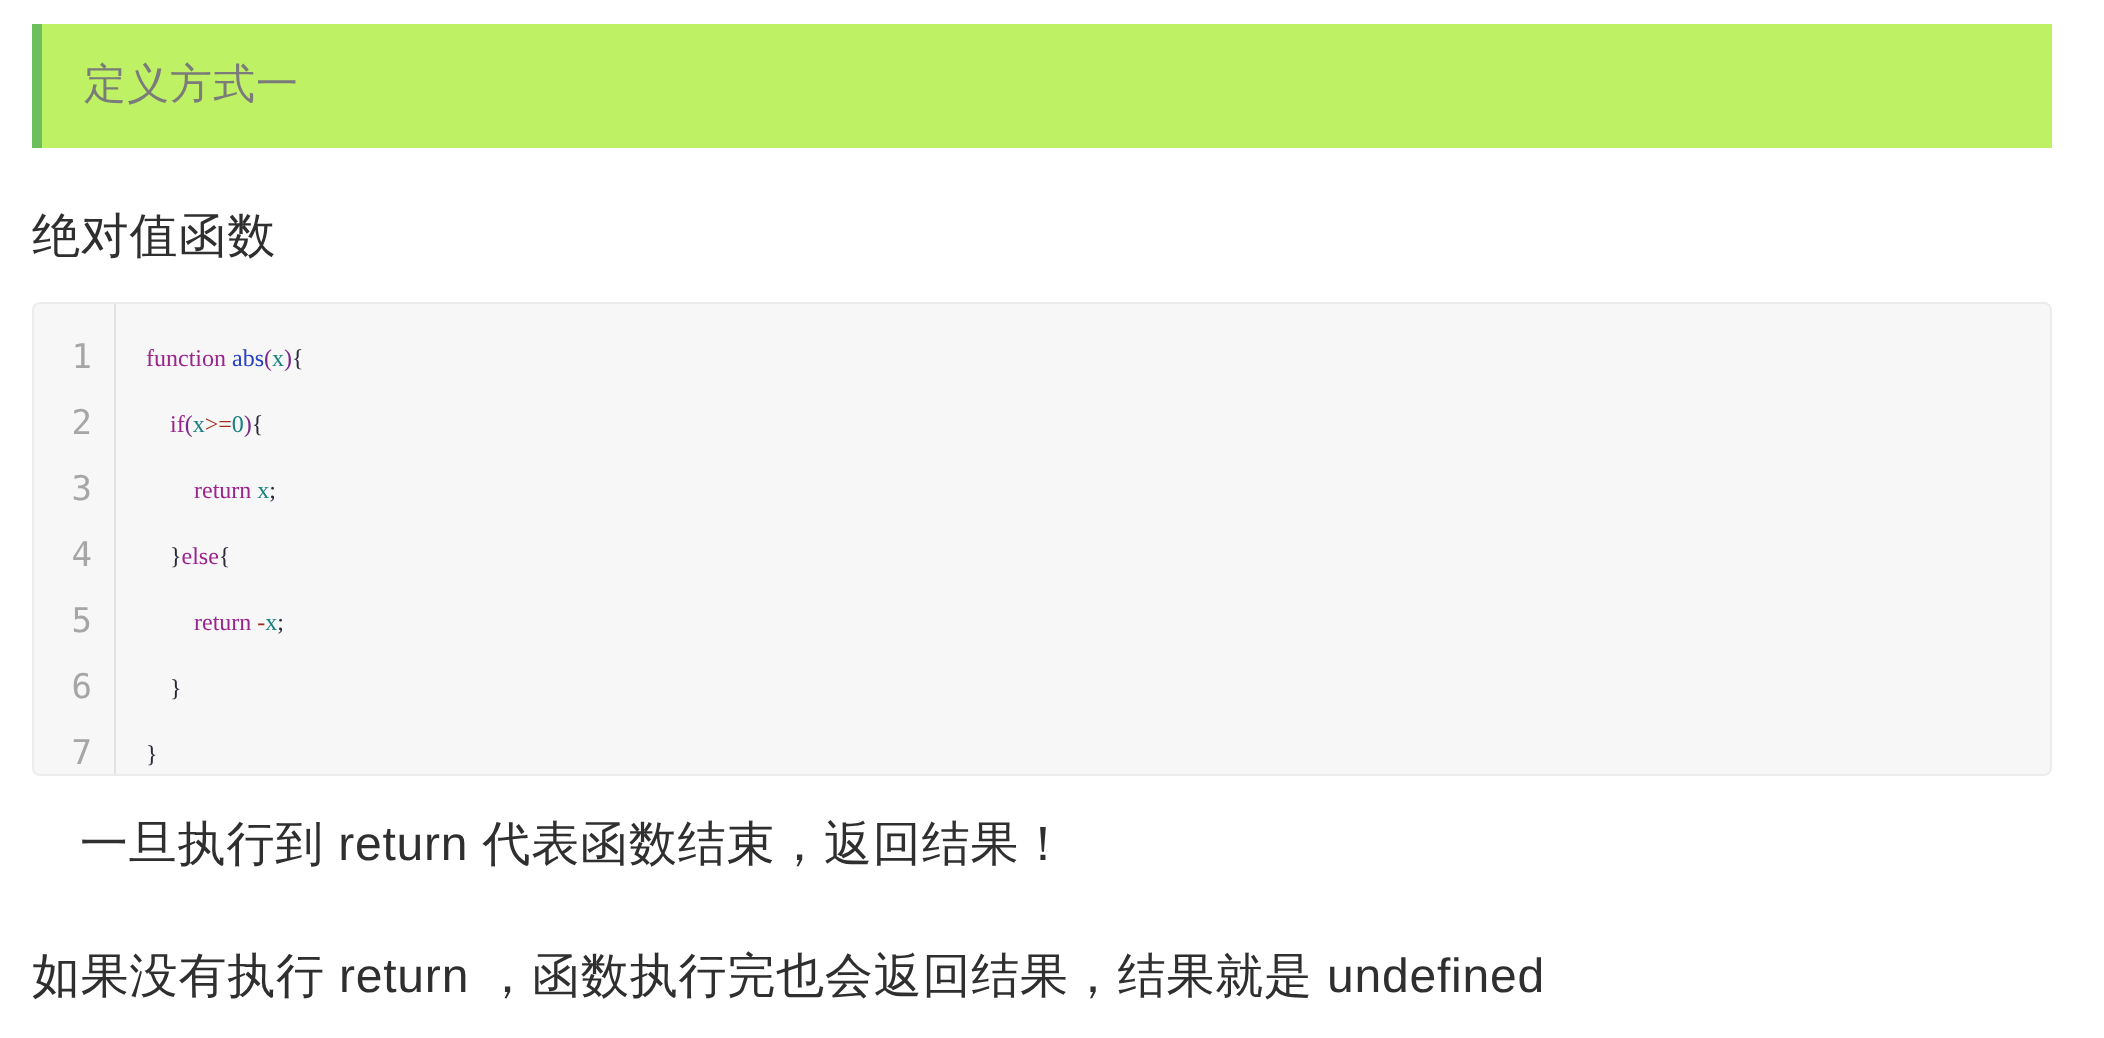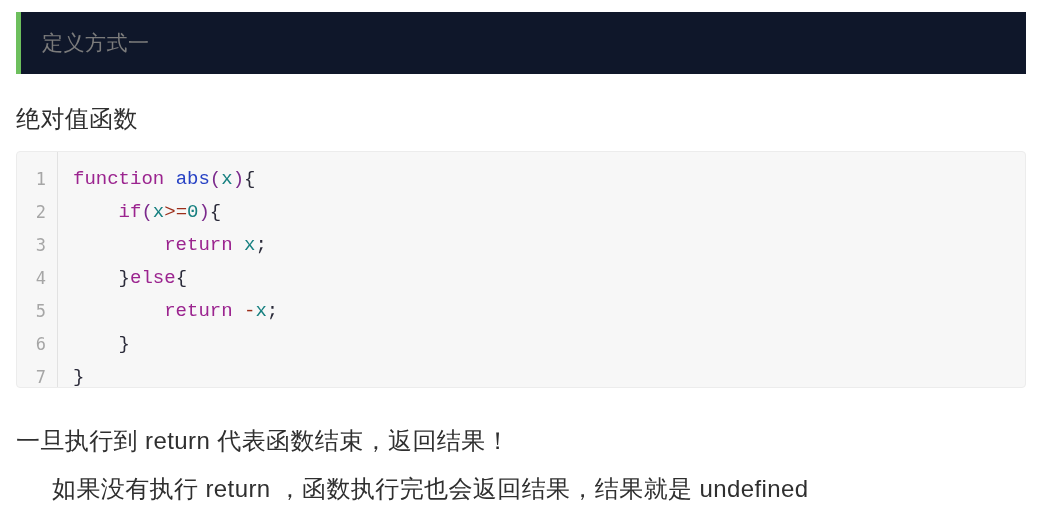--- a/index.html
+++ b/index.html
@@ -23,21 +23,21 @@
   }
 
   
   .blockquote {
     position: absolute;
     left: 16px;
     top: 12px;
     width: 1010px;
     height: 62px;
     box-sizing: border-box;
-    background: #0f172a;
+    background: #bef264;
     border-left: 5px solid #6dbf5d;
     display: flex;
     align-items: center;
   }
   .blockquote-text {
     padding-left: 21px;
     font-size: 21px;
     line-height: 1.4;
     color: #7b7b7b;
     letter-spacing: 0.5px;
@@ -48,22 +48,22 @@
   .para {
     position: absolute;
     left: 16px;
     font-size: 24px;
     line-height: 1.5;
     color: #2f2f2f;
     letter-spacing: 0.4px;
     white-space: nowrap;
   }
   .para-intro { top: 101px; }
-  .para-note-1 { top: 423px; }
-  .para-note-2 { top: 471px; margin-left: 36px; }
+  .para-note-1 { top: 405px; margin-left: 24px; }
+  .para-note-2 { top: 471px; }
 
   
   .codeblock {
     position: absolute;
     left: 16px;
     top: 151px;
     width: 1010px;
     height: 237px;
     box-sizing: border-box;
     background: #f7f7f7;
@@ -87,22 +87,22 @@
     line-height: 33px;
     font-family: "DejaVu Sans Mono", "Liberation Mono", monospace;
     font-size: 17px;
     color: #a6a6a6;
   }
   .code {
     flex: 1 1 auto;
     box-sizing: border-box;
     padding-top: 11px;
     padding-left: 15px;
-    font-family: Liberation Mono, monospace;
-    font-size: 19px;
+    font-family: Liberation Serif, serif;
+    font-size: 12px;
     white-space: pre;
   }
   .code .line {
     display: block;
     height: 33px;
     line-height: 33px;
   }
 
   
   .t-kw    { color: #9b248f; }

